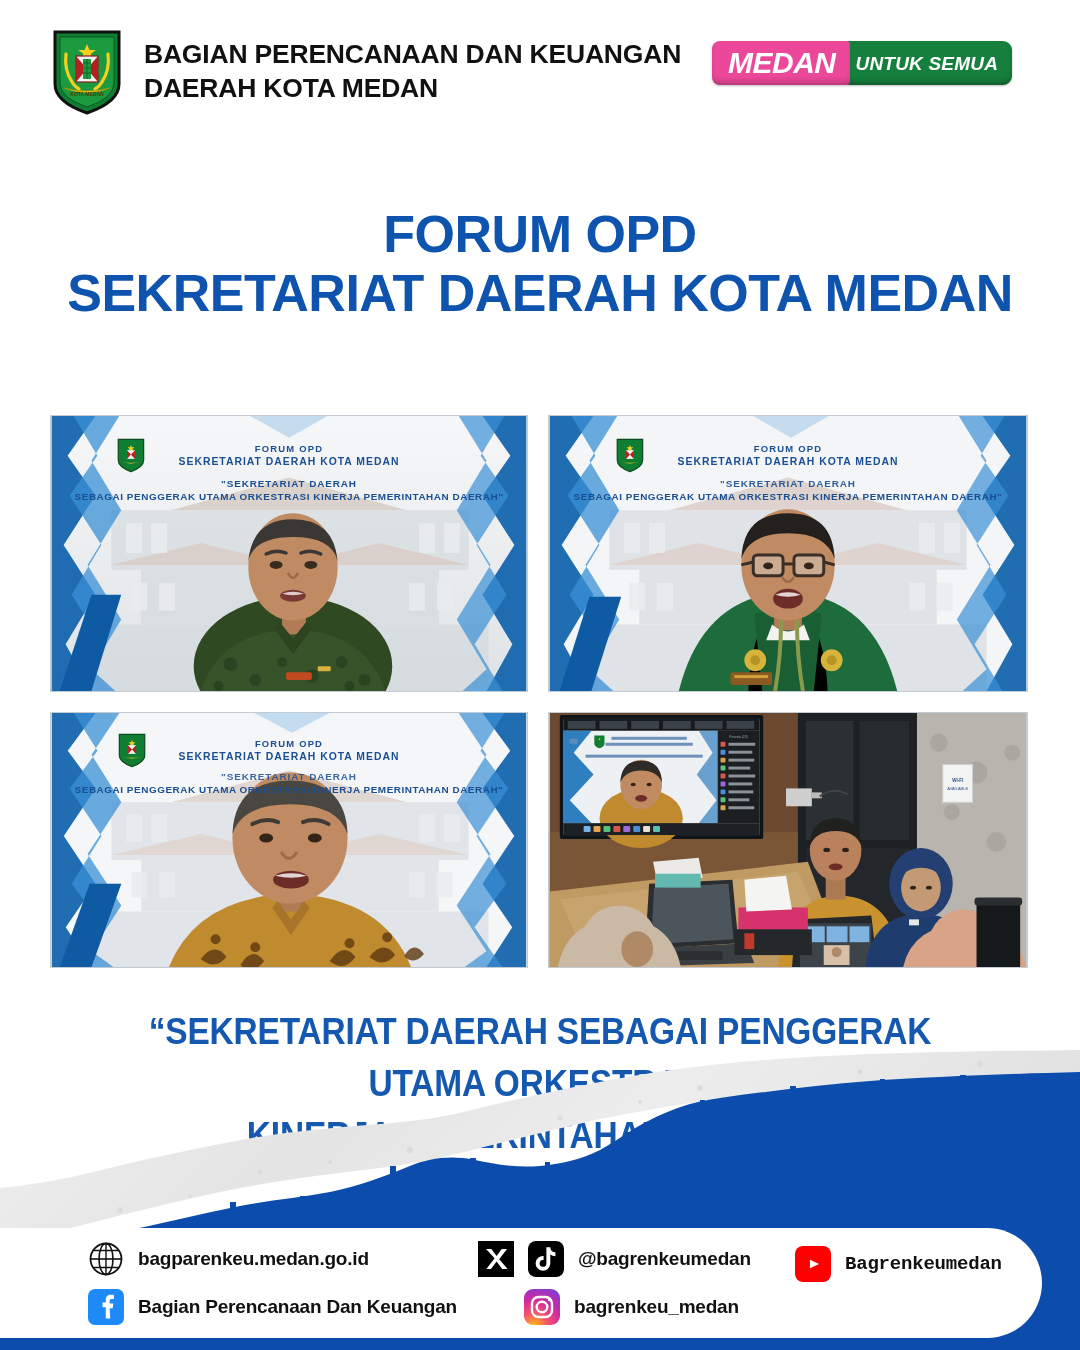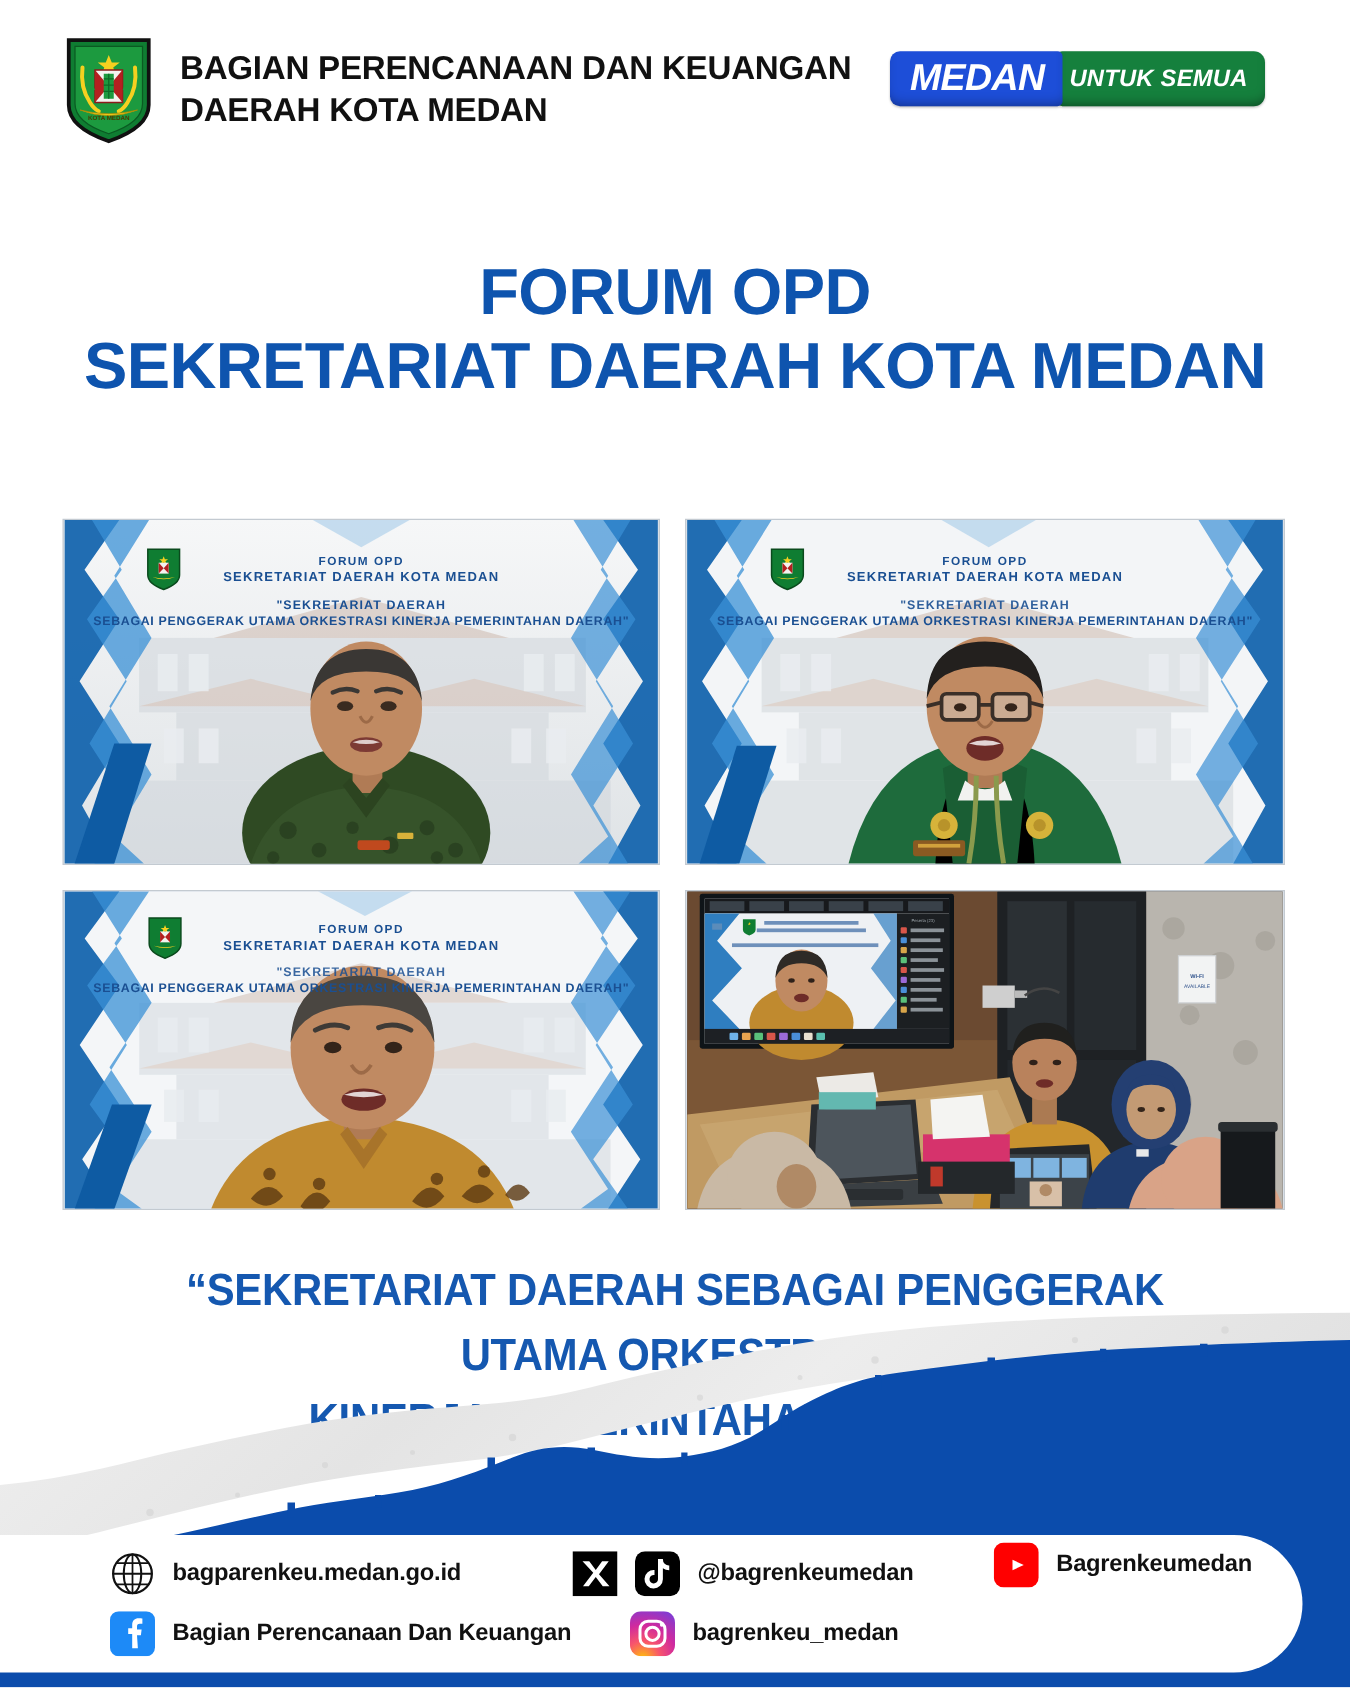--- a/index.html
+++ b/index.html
@@ -19,21 +19,21 @@
   .brand-line {
     font-size:26.5px; font-weight:700; color:#111111;
     letter-spacing:-0.2px; white-space:nowrap;
   }
   .medan-logo {
     position:absolute; left:712px; top:41px;
     display:flex; align-items:stretch; height:44px;
     filter:drop-shadow(0 1px 1px rgba(0,0,0,.25));
   }
   .medan-red {
-    background:#1d4ed8; border-radius:8px 4px 4px 8px;
+    background:#ec4899; border-radius:8px 4px 4px 8px;
     padding:0 14px 0 16px; display:flex; align-items:center;
     position:relative; z-index:2;
     box-shadow: inset 0 -6px 10px -6px rgba(0,0,0,.45);
   }
   .medan-red span {
     color:#ffffff; font-weight:700; font-style:italic;
     font-size:30px; letter-spacing:-0.5px; line-height:1;
   }
   .medan-navy {
     background:#15803d; border-radius:4px 9px 9px 4px;
@@ -92,21 +92,21 @@
   }
   .footer-inner {
     position:absolute; left:0; top:1228px; width:908px; height:110px;
   }
   .fcol { position:absolute; display:flex; flex-direction:column; justify-content:center; height:110px; }
   .frow { display:flex; align-items:center; gap:14px; height:48px; }
   .ftext { font-size:19px; font-weight:700; color:#111111; white-space:nowrap; letter-spacing:-0.2px; }
   .icon-box { width:36px; height:36px; flex:0 0 auto; display:block; }
 
   .col-web   { left:88px;  }
-  .col-social{ left:458px; }
+  .col-social{ left:478px; }
   .col-yt    { left:795px; }
 </style>
 </head>
 <body>
 
 <div class="header">
 
   <div class="brand-block">
     <svg class="crest" viewBox="0 0 74 88">
       <path d="M5 4 H69 V56 Q69 74 37 85 Q5 74 5 56 Z" fill="#0f7d32" stroke="#111" stroke-width="3"></path>
@@ -678,21 +678,21 @@
         </defs>
         <rect width="36" height="36" rx="9" fill="url(#igGrad)"></rect>
         <rect x="8" y="8" width="20" height="20" rx="6.5" fill="none" stroke="#fff" stroke-width="2.4"></rect>
         <circle cx="18" cy="18" r="5.3" fill="none" stroke="#fff" stroke-width="2.4"></circle>
         <circle cx="25.4" cy="10.8" r="1.5" fill="#fff"></circle>
       </svg>
       <span class="ftext">bagrenkeu_medan</span>
     </div>
   </div>
 
-  <div class="fcol col-yt" style="justify-content:flex-start;padding-top:0;">
+  <div class="fcol col-yt" style="justify-content:flex-start;padding-top:12px;font-family:Liberation Mono, monospace;">
     <div class="frow">
       <svg class="icon-box" viewBox="0 0 36 36">
         <rect width="36" height="36" rx="8" fill="#FF0000"></rect>
         <rect x="5" y="10.5" width="26" height="15" rx="4" fill="#FF0000"></rect>
         <polygon points="15,13.8 24,18 15,22.2" fill="#fff"></polygon>
       </svg>
       <span class="ftext">Bagrenkeumedan</span>
     </div>
   </div>
 

